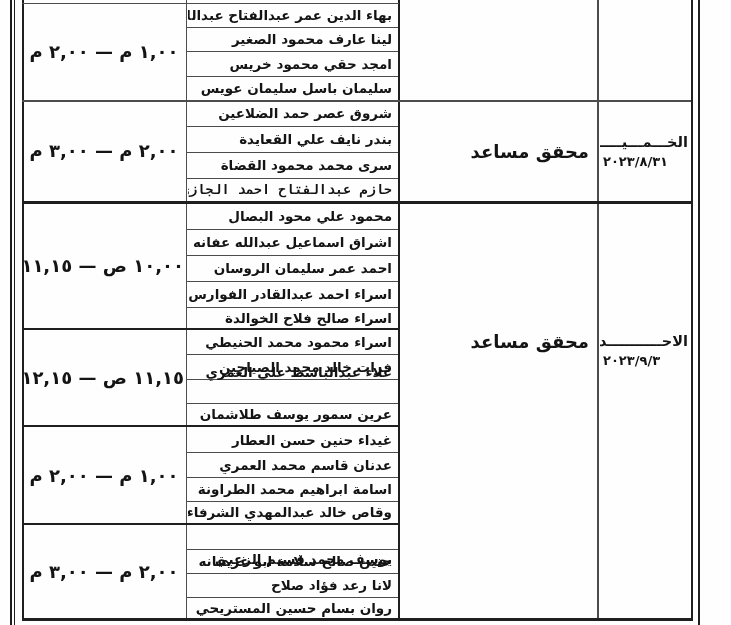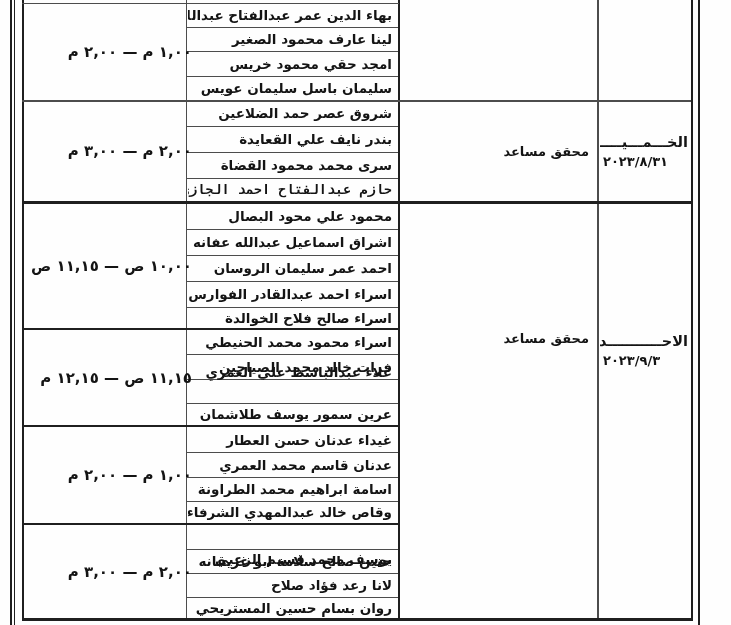--- a/index.html
+++ b/index.html
@@ -11,22 +11,22 @@
   .vl,.hl{position:absolute;background:#1f1f1f;}
   .vl.thin,.hl.thin{background:#4c4c4c;}
   .cell{
     position:absolute;overflow:hidden;box-sizing:border-box;
     display:flex;flex-direction:column;justify-content:center;
   }
   .name{
     left:188px;width:210px;text-align:right;
     padding-left:3px;padding-right:6px;font-size:13.5px;white-space:nowrap;
   }
-  .time{left:32px;width:160px;font-size:15px;white-space:nowrap;}
-  .role{left:401px;width:194px;text-align:right;padding-right:6px;padding-left:3px;font-size:13px;}
+  .time{left:24px;width:160px;text-align:center;font-size:18px;white-space:nowrap;}
+  .role{left:401px;width:194px;text-align:right;padding-right:6px;padding-left:3px;font-size:18px;}
   .role.top-aligned{justify-content:flex-start;padding-top:128px;}
   .day{left:600px;width:90px;}
   .day.top-aligned{justify-content:flex-start;padding-top:130px;}
   .day-name{text-align:right;padding-right:2px;font-size:14.5px;white-space:nowrap;overflow:hidden;}
   .day-date{text-align:left;padding-left:3px;font-size:13px;margin-top:4px;white-space:nowrap;}
 </style>
 </head>
 <body>
 
 <div class="page">
@@ -91,21 +91,21 @@
   <div class="cell name" style="top:229px;height:26px;">اشراق اسماعيل عبدالله عفانه</div>
   <div class="cell name" style="top:255px;height:26px;">احمد عمر سليمان الروسان</div>
   <div class="cell name" style="top:281px;height:26px;">اسراء احمد عبدالقادر الفوارس</div>
   <div class="cell name" style="top:307px;height:21px;">اسراء صالح فلاح الخوالدة</div>
 
   <div class="cell name" style="top:330px;height:24px;">اسراء محمود محمد الحنيطي</div>
   <div class="cell name" style="top:354px;height:25px;">فرات خالد محمد الصياحين</div>
   <div class="cell name" style="top:360px;height:24px;">علاء عبدالباسط علي العمري</div>
   <div class="cell name" style="top:403px;height:22px;">عرين سمور يوسف طلاشمان</div>
 
-  <div class="cell name" style="top:427px;height:25px;">غيداء عدنان حسن العطار</div>
+  <div class="cell name" style="top:427px;height:25px;">غيداء حنين حسن العطار</div>
   <div class="cell name" style="top:452px;height:25px;">عدنان قاسم محمد العمري</div>
   <div class="cell name" style="top:477px;height:24px;">اسامة ابراهيم محمد الطراونة</div>
   <div class="cell name" style="top:501px;height:22px;border-radius:8px;">وقاص خالد عبدالمهدي الشرفاء</div>
 
   <div class="cell name" style="top:525px;height:24px;margin-top:22px;">يوسف محمد قسيم الزعبي</div>
   <div class="cell name" style="top:549px;height:24px;">حنين صالح سلامة ابو غريقانه</div>
   <div class="cell name" style="top:597px;height:21px;">روان بسام حسين المستريحي</div>
   <div class="cell name" style="top:573px;height:24px;">لانا رعد فؤاد صلاح</div>
 
   <div class="cell role" style="top:101px;height:100px;">محقق مساعد</div>

